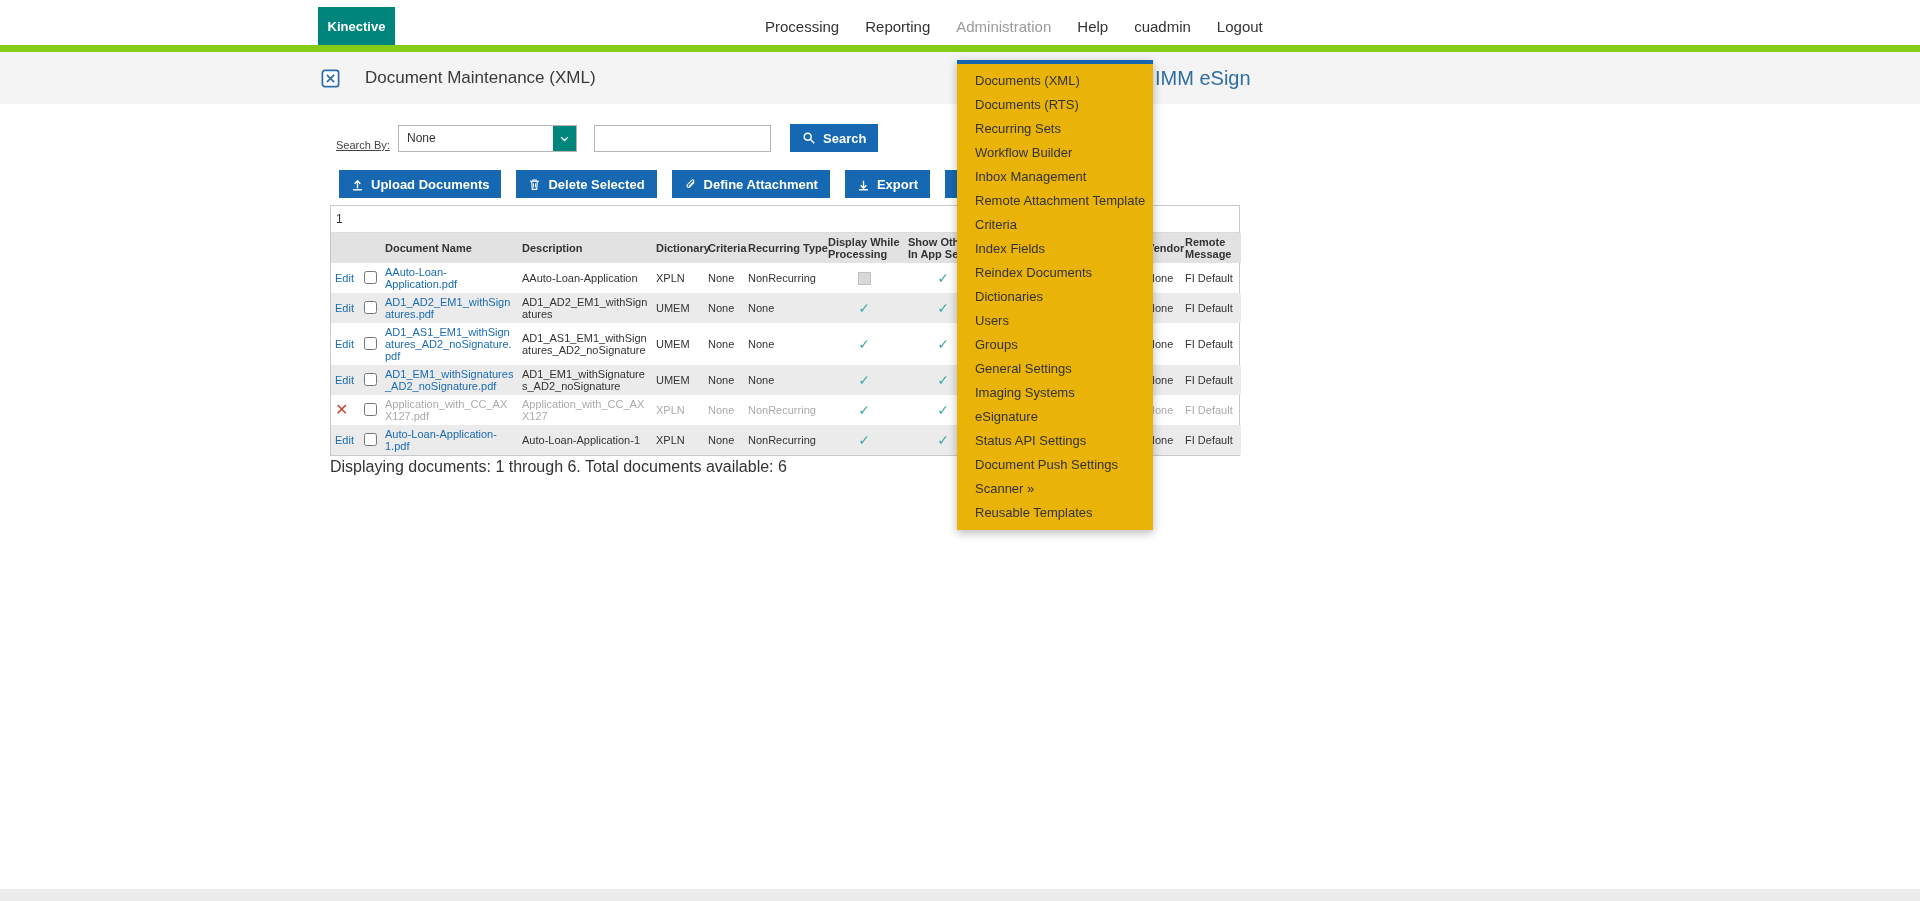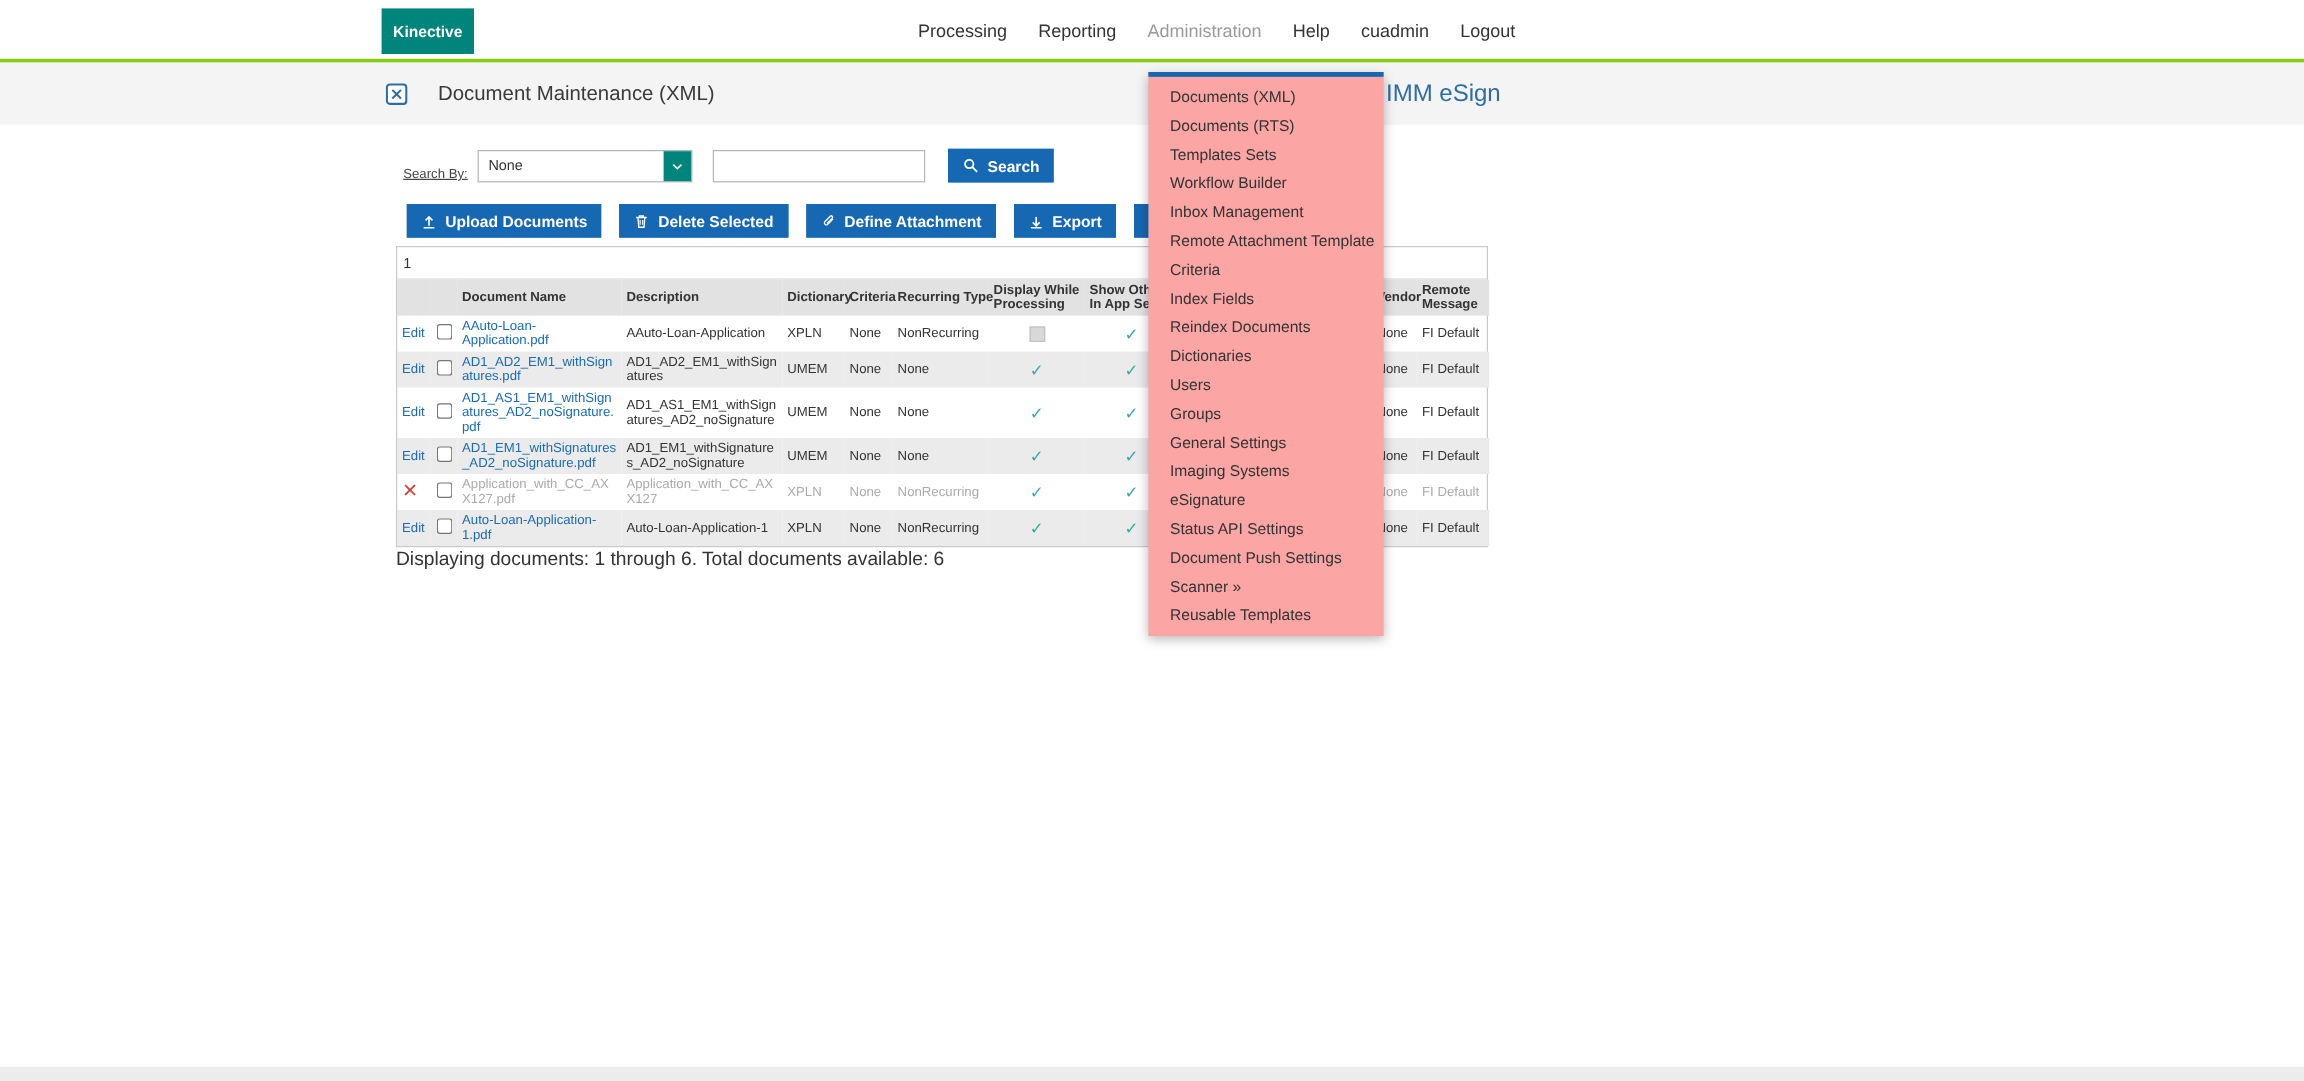--- a/index.html
+++ b/index.html
@@ -3,21 +3,21 @@
 <meta charset="utf-8">
 <style>
   * { margin:0; padding:0; box-sizing:border-box; }
   html,body { width:1920px; height:901px; }
   body {
     position:relative; background:#fff; overflow:hidden;
     font-family:"Liberation Sans", sans-serif; color:#333;
   }
 
   
-  .topnav { position:absolute; top:0; left:0; width:100%; height:52px; background:#fff; border-bottom:3px solid #84cc16; z-index:5; }
+  .topnav { position:absolute; top:0; left:0; width:100%; height:52px; background:#fff; border-bottom:7px solid #84cc16; z-index:5; }
   .logo { position:absolute; left:318px; top:7px; width:77px; height:38px; background:#00857c; color:#fff;
           font-size:13px; font-weight:bold; display:flex; align-items:center; justify-content:center; cursor:pointer; }
   .nav-items { position:absolute; left:765px; top:0; height:52px; display:flex; align-items:center; gap:26px; }
   .nav-link { font-size:15px; color:#333; cursor:pointer; white-space:nowrap; }
   .nav-link.active { color:#9a9a9a; }
 
   
   .page-header { position:absolute; top:52px; left:0; width:100%; height:52px; background:#f4f4f4; z-index:1; }
   .title-wrap { position:absolute; left:321px; top:0; height:52px; display:flex; align-items:center; gap:25px; }
   .title-icon { display:flex; align-items:center; }
@@ -52,21 +52,21 @@
   .edit-link, .doc-link { color:#1a6bb5; cursor:pointer; }
   tr.disabled td, tr.disabled .doc-link, tr.disabled .edit-link { color:#ababab; }
   .check { color:#3aa9a4; font-size:14px; line-height:14px; }
   .box-disabled { display:inline-block; width:13px; height:13px; background:#d8d8d8; border:1px solid #c2c2c2; vertical-align:middle; }
   .red-x { color:#cc4437; font-size:16px; line-height:16px; font-weight:normal; }
   input[type="checkbox"] { width:13px; height:13px; cursor:pointer; }
 
   .summary { position:absolute; left:330px; top:458px; font-size:16px; color:#333; }
 
   
-  .admin-menu { position:absolute; left:957px; top:60px; width:196px; background:#fca5a5;
+  .admin-menu { position:absolute; left:957px; top:60px; width:196px; background:#eab308;
                 border-top:4px solid #1565b0; box-shadow:0 3px 9px rgba(0,0,0,0.28);
                 padding:4px 0 6px 0; z-index:50; }
   .menu-item { height:24px; padding:0 10px 0 18px; font-size:13px; color:#333; display:flex; align-items:center; cursor:pointer; white-space:nowrap; }
 
   .bottom-strip { position:absolute; left:0; bottom:0; width:100%; height:12px; background:#ececec; }
 </style>
 </head>
 <body>
 
 <nav class="topnav">
@@ -295,21 +295,21 @@
     </table>
   </div>
 
   <div class="summary">Displaying documents: 1 through 6. Total documents available: 6</div>
 
 </main>
 
 <div class="admin-menu">
     <div class="menu-item">Documents (XML)</div>
     <div class="menu-item">Documents (RTS)</div>
-    <div class="menu-item">Templates Sets</div>
+    <div class="menu-item">Recurring Sets</div>
     <div class="menu-item">Workflow Builder</div>
     <div class="menu-item">Inbox Management</div>
     <div class="menu-item">Remote Attachment Template</div>
     <div class="menu-item">Criteria</div>
     <div class="menu-item">Index Fields</div>
     <div class="menu-item">Reindex Documents</div>
     <div class="menu-item">Dictionaries</div>
     <div class="menu-item">Users</div>
     <div class="menu-item">Groups</div>
     <div class="menu-item">General Settings</div>

